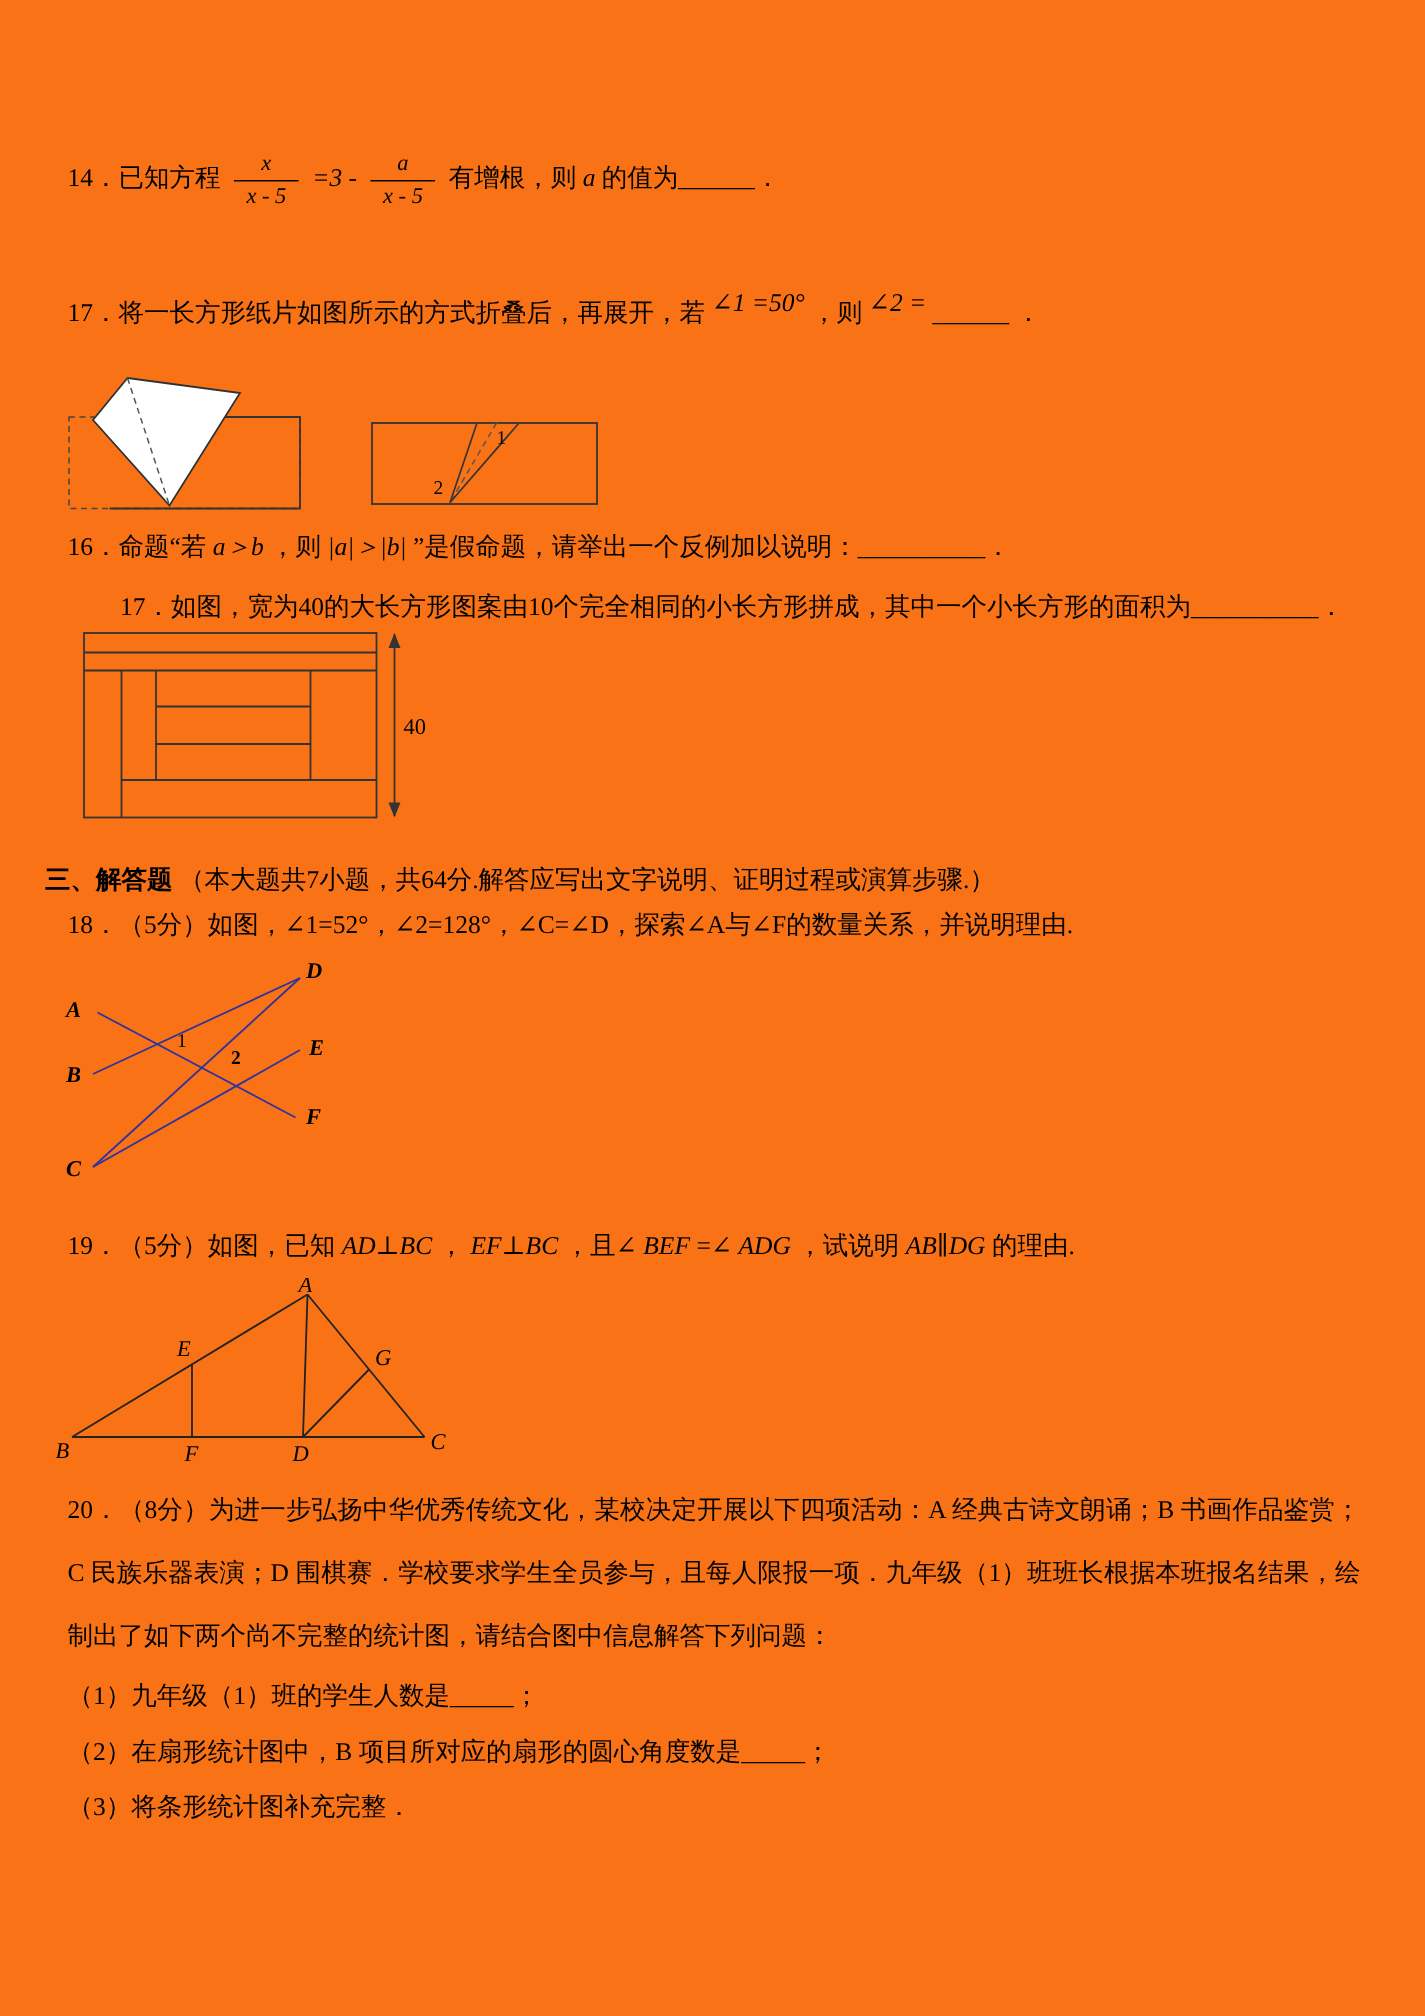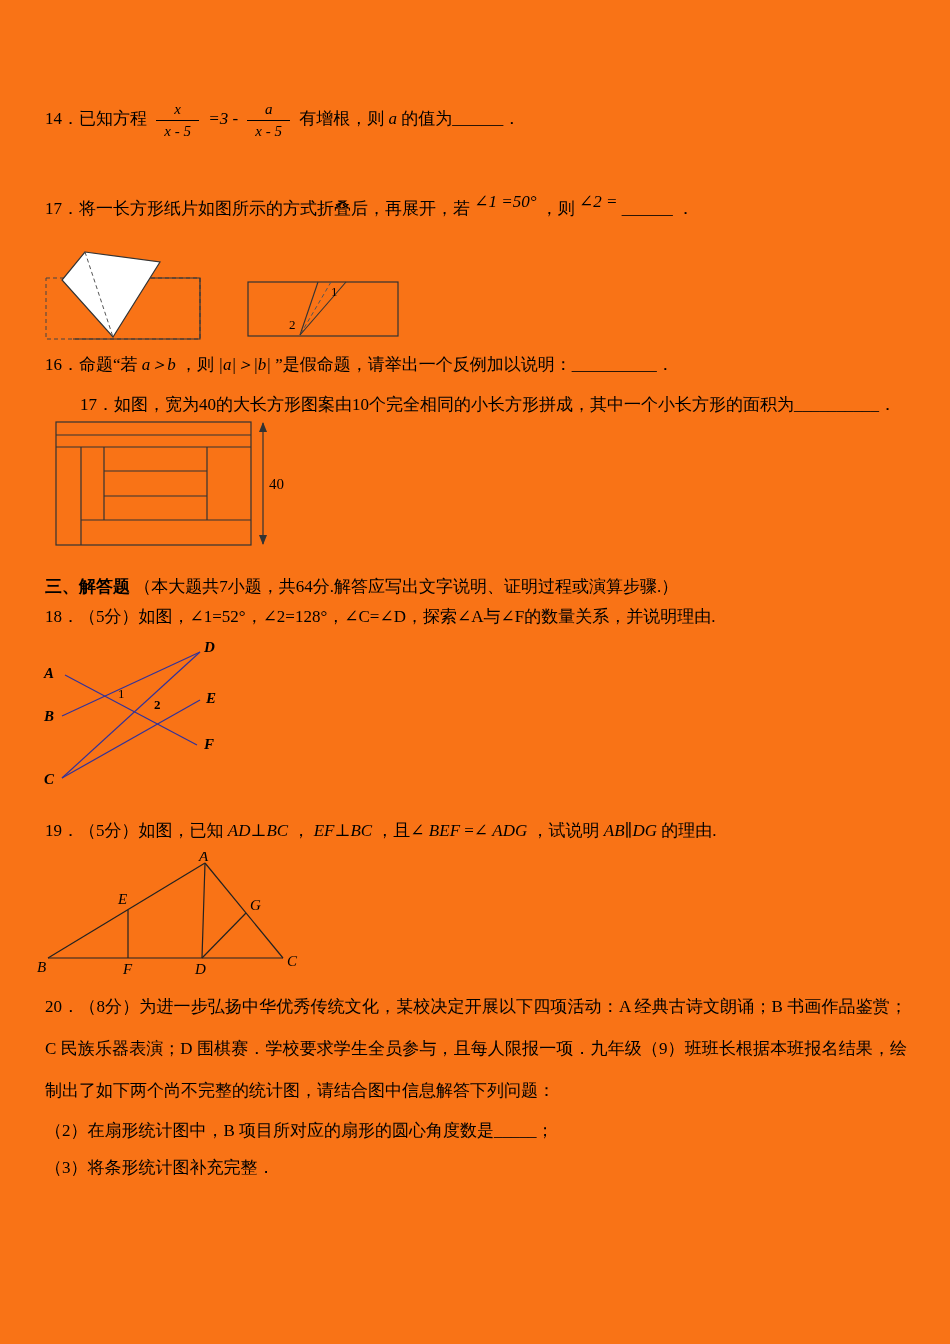--- a/index.html
+++ b/index.html
@@ -91,21 +91,21 @@
       <line x1="26" y1="101" x2="196" y2="101"></line>
     </g>
     <g>
       <line x1="208" y1="4" x2="208" y2="125" stroke="#333" stroke-width="1.2"></line>
       <polygon points="208,3 204,13 212,13" fill="#333"></polygon>
       <polygon points="208,126 204,116 212,116" fill="#333"></polygon>
     </g>
     <text class="svg-num" x="214" y="70" style="font-size:15px">40</text>
   </svg>
 
-  <div class="q" style="left:45px; top:574px; width:880px;">
+  <div class="q" style="left:30px; top:574px; width:880px;">
     <span class="sec-title">三、解答题</span>
     <span>（本大题共7小题，共64分.解答应写出文字说明、证明过程或演算步骤.）</span>
   </div>
 
   <div class="q" style="left:45px; top:604px; width:880px;">
     <span>18．（5分）如图，∠1=52°，∠2=128°，∠C=∠D，探索∠A与∠F的数量关系，并说明理由.</span>
   </div>
 
   <svg class="fig" style="left:40px; top:636px;" width="195" height="160" viewBox="0 0 195 160">
     <g stroke="#32329b" stroke-width="1.2">
@@ -150,18 +150,19 @@
     <text class="svg-label" x="164" y="9">A</text>
     <text class="svg-label" x="83" y="52">E</text>
     <text class="svg-label" x="215" y="58">G</text>
     <text class="svg-label" x="2" y="120">B</text>
     <text class="svg-label" x="88" y="122">F</text>
     <text class="svg-label" x="160" y="122">D</text>
     <text class="svg-label" x="252" y="114">C</text>
   </svg>
 
   <div class="q" style="left:45px; top:986px; width:862px;">
-    <div class="p20">20．（8分）为进一步弘扬中华优秀传统文化，某校决定开展以下四项活动：A 经典古诗文朗诵；B 书画作品鉴赏；C 民族乐器表演；D 围棋赛．学校要求学生全员参与，且每人限报一项．九年级（9）班班长根据本班报名结果，绘制出了如下两个尚不完整的统计图，请结合图中信息解答下列问题：</div>
+    <div class="p20">20．（8分）为进一步弘扬中华优秀传统文化，某校决定开展以下四项活动：A 经典古诗文朗诵；B 书画作品鉴赏；C 民族乐器表演；D 围棋赛．学校要求学生全员参与，且每人限报一项．九年级（1）班班长根据本班报名结果，绘制出了如下两个尚不完整的统计图，请结合图中信息解答下列问题：</div>
+    <div class="p20-item">（1）九年级（1）班的学生人数是_____；</div>
     <div class="p20-item">（2）在扇形统计图中，B 项目所对应的扇形的圆心角度数是_____；</div>
     <div class="p20-item">（3）将条形统计图补充完整．</div>
   </div>
 
 </div>
 
 </body></html>

